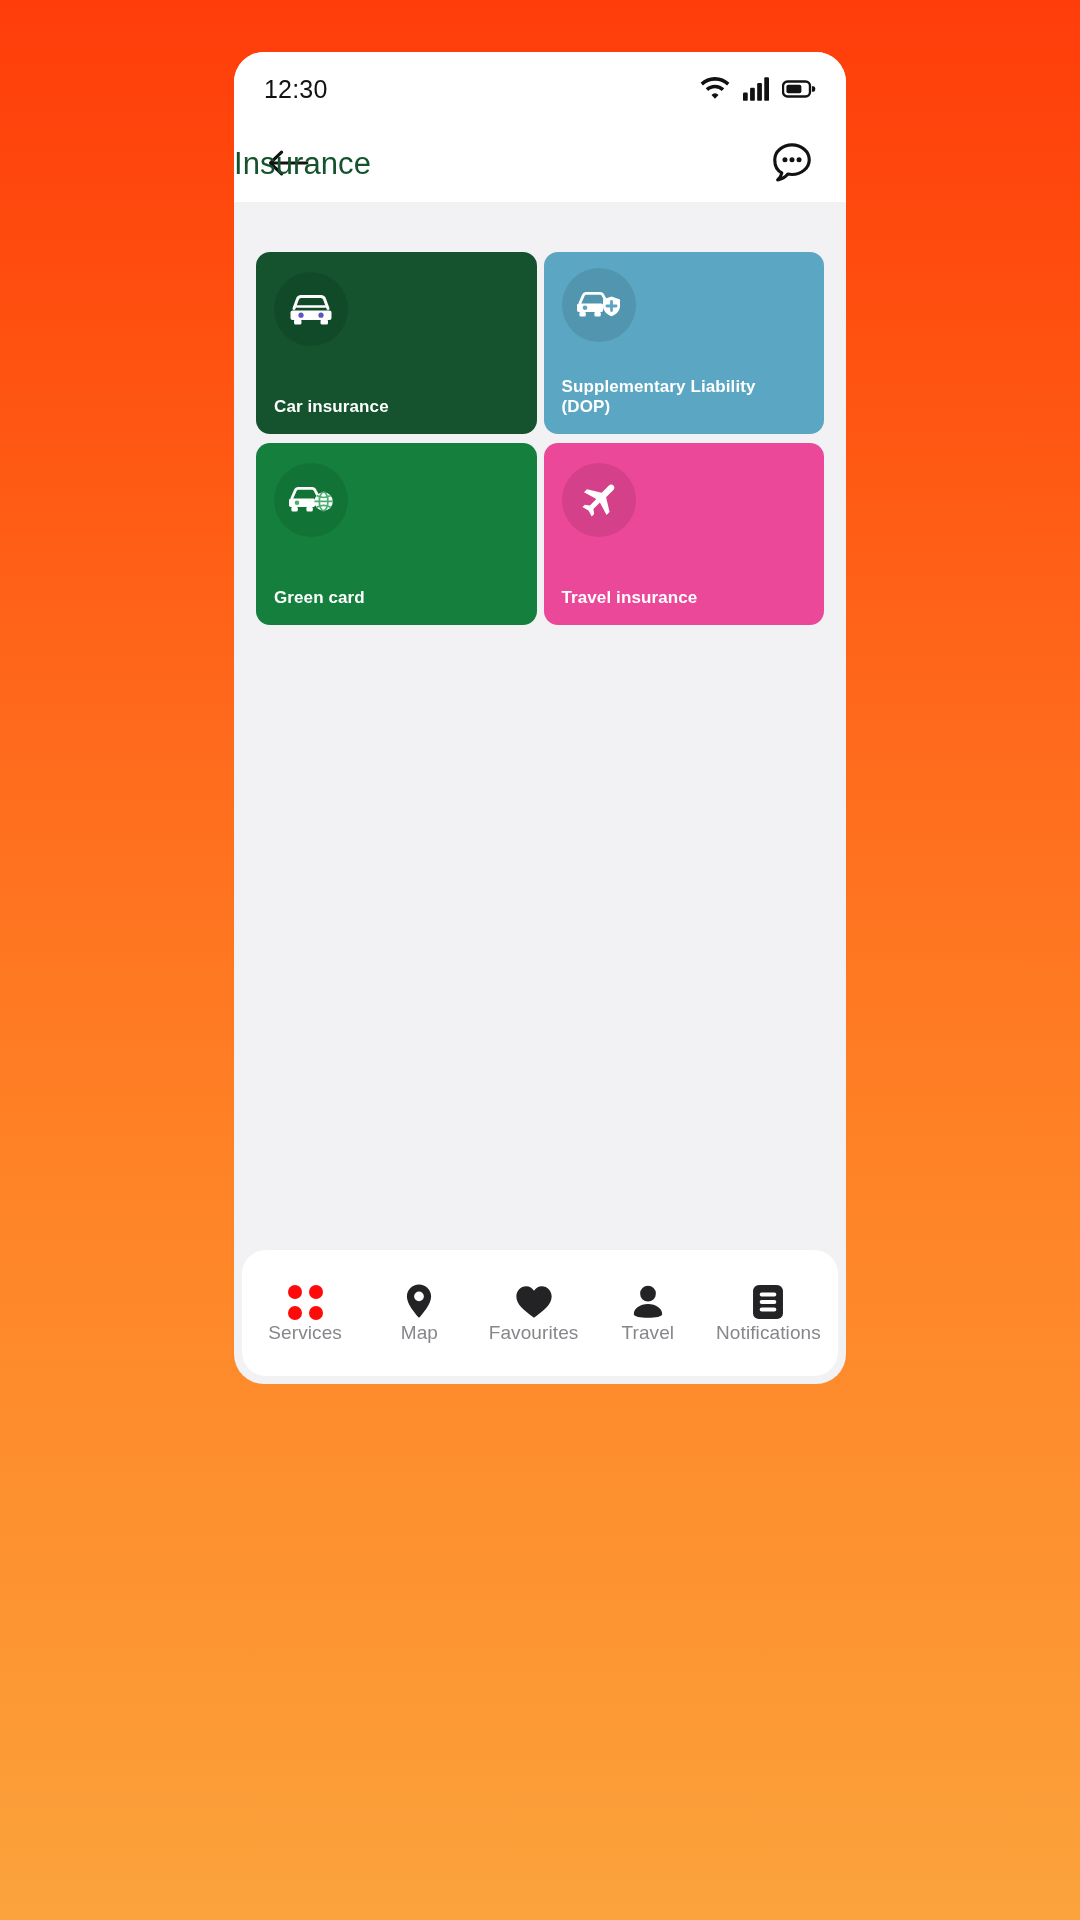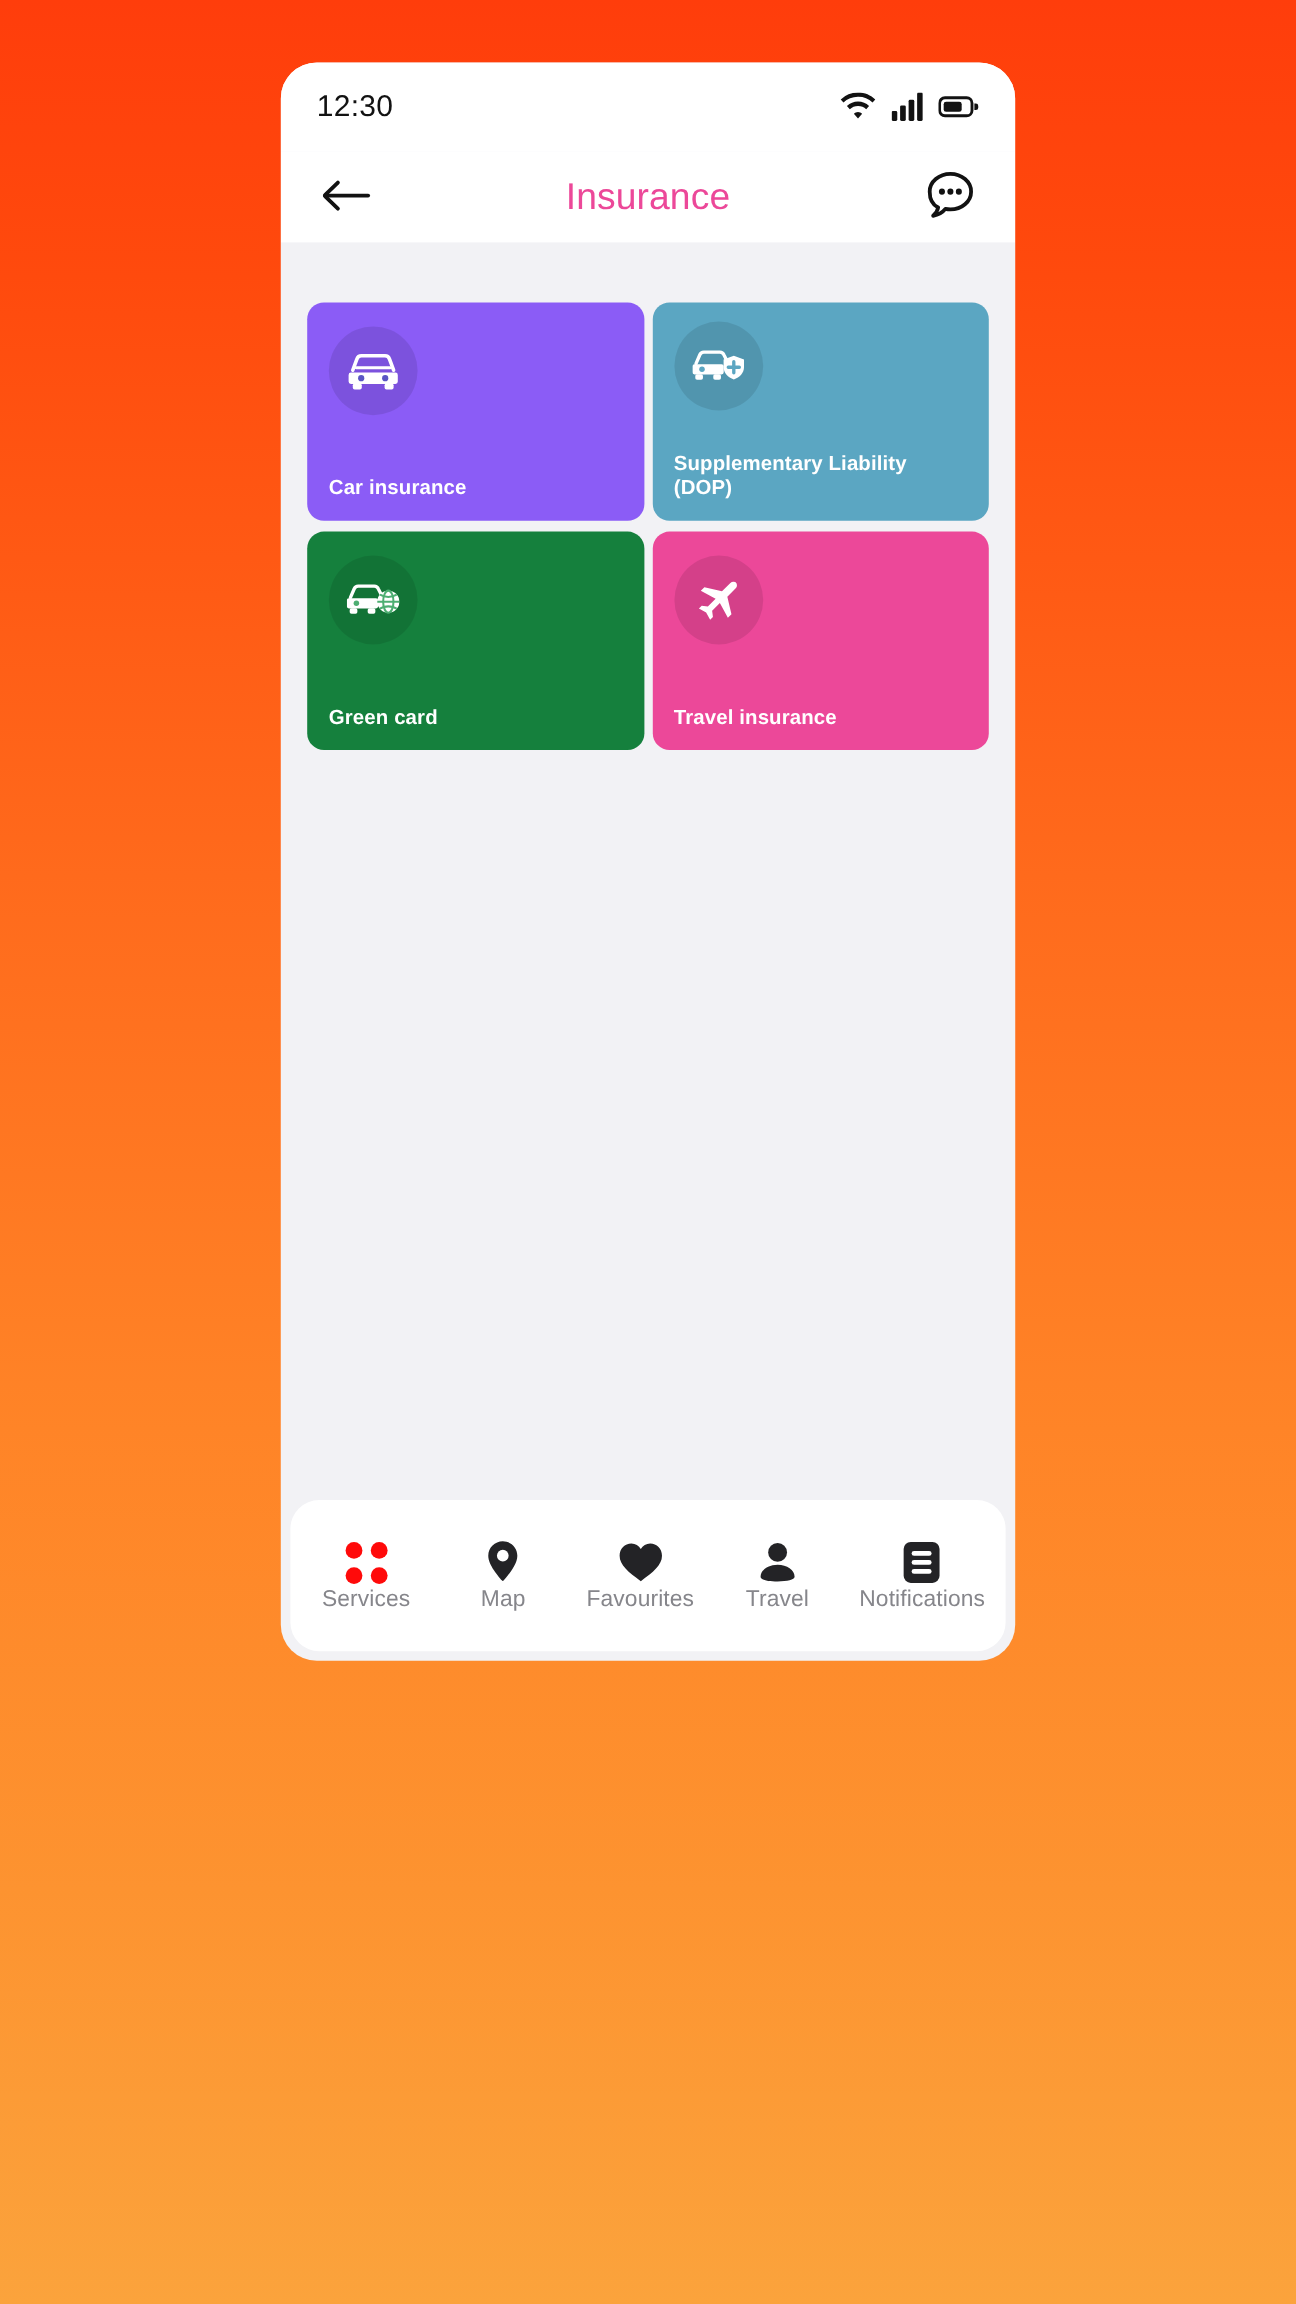--- a/index.html
+++ b/index.html
@@ -43,22 +43,22 @@
     padding:0 26px;
     flex:0 0 auto;
     position:relative;
   }
   .icon-btn {
     width:56px; height:56px;
     display:flex; align-items:center; justify-content:center;
     background:transparent; border:none; cursor:pointer;
   }
   .appbar-title {
-    position:absolute; left:0; right:0; text-align:center;
-    font-size:31px; color:#ec4899; pointer-events:none;
+    position:absolute; left:0; right:0; 
+    font-size:31px; color:#14532d; pointer-events:none;
     letter-spacing:.1px;
   }
   .appbar .spacer { flex:1; }
 
   
   .content {
     flex:1 1 auto; background:#F2F2F5;
     padding:50px 22px 0 22px;
     overflow:hidden;
   }
@@ -165,21 +165,21 @@
           <circle cx="16" cy="13.7" r="1.75" fill="#121212"></circle>
           <circle cx="20.9" cy="13.7" r="1.75" fill="#121212"></circle>
         </svg>
       </span>
     </button>
   </div>
 
   <div class="content">
     <div class="grid">
 
-      <div class="card" style="background:#8b5cf6">
+      <div class="card" style="background:#14532d">
         <div class="card-icon">
           <span>
             <svg width="42" height="34" viewBox="0 0 42 34">
               <path d="M4 16.5 7.4 7.2A4 4 0 0 1 11.2 4.5h19.6a4 4 0 0 1 3.8 2.7l3.4 9.3" fill="none" stroke="#fff" stroke-width="3" stroke-linecap="round" stroke-linejoin="round"></path>
               <path d="M2.5 18.5h37a2 2 0 0 1 2 2v5.5a2 2 0 0 1-2 2h-37a2 2 0 0 1-2-2v-5.5a2 2 0 0 1 2-2Z" fill="#fff"></path>
               <rect x="4" y="27.5" width="7.5" height="5" rx="1.6" fill="#fff"></rect>
               <rect x="30.5" y="27.5" width="7.5" height="5" rx="1.6" fill="#fff"></rect>
               <circle cx="11" cy="23.2" r="2.6" fill="#5A55C4"></circle>
               <circle cx="31" cy="23.2" r="2.6" fill="#5A55C4"></circle>
               <path d="M7 14.5h28" stroke="#fff" stroke-width="2.6" stroke-linecap="round"></path>

